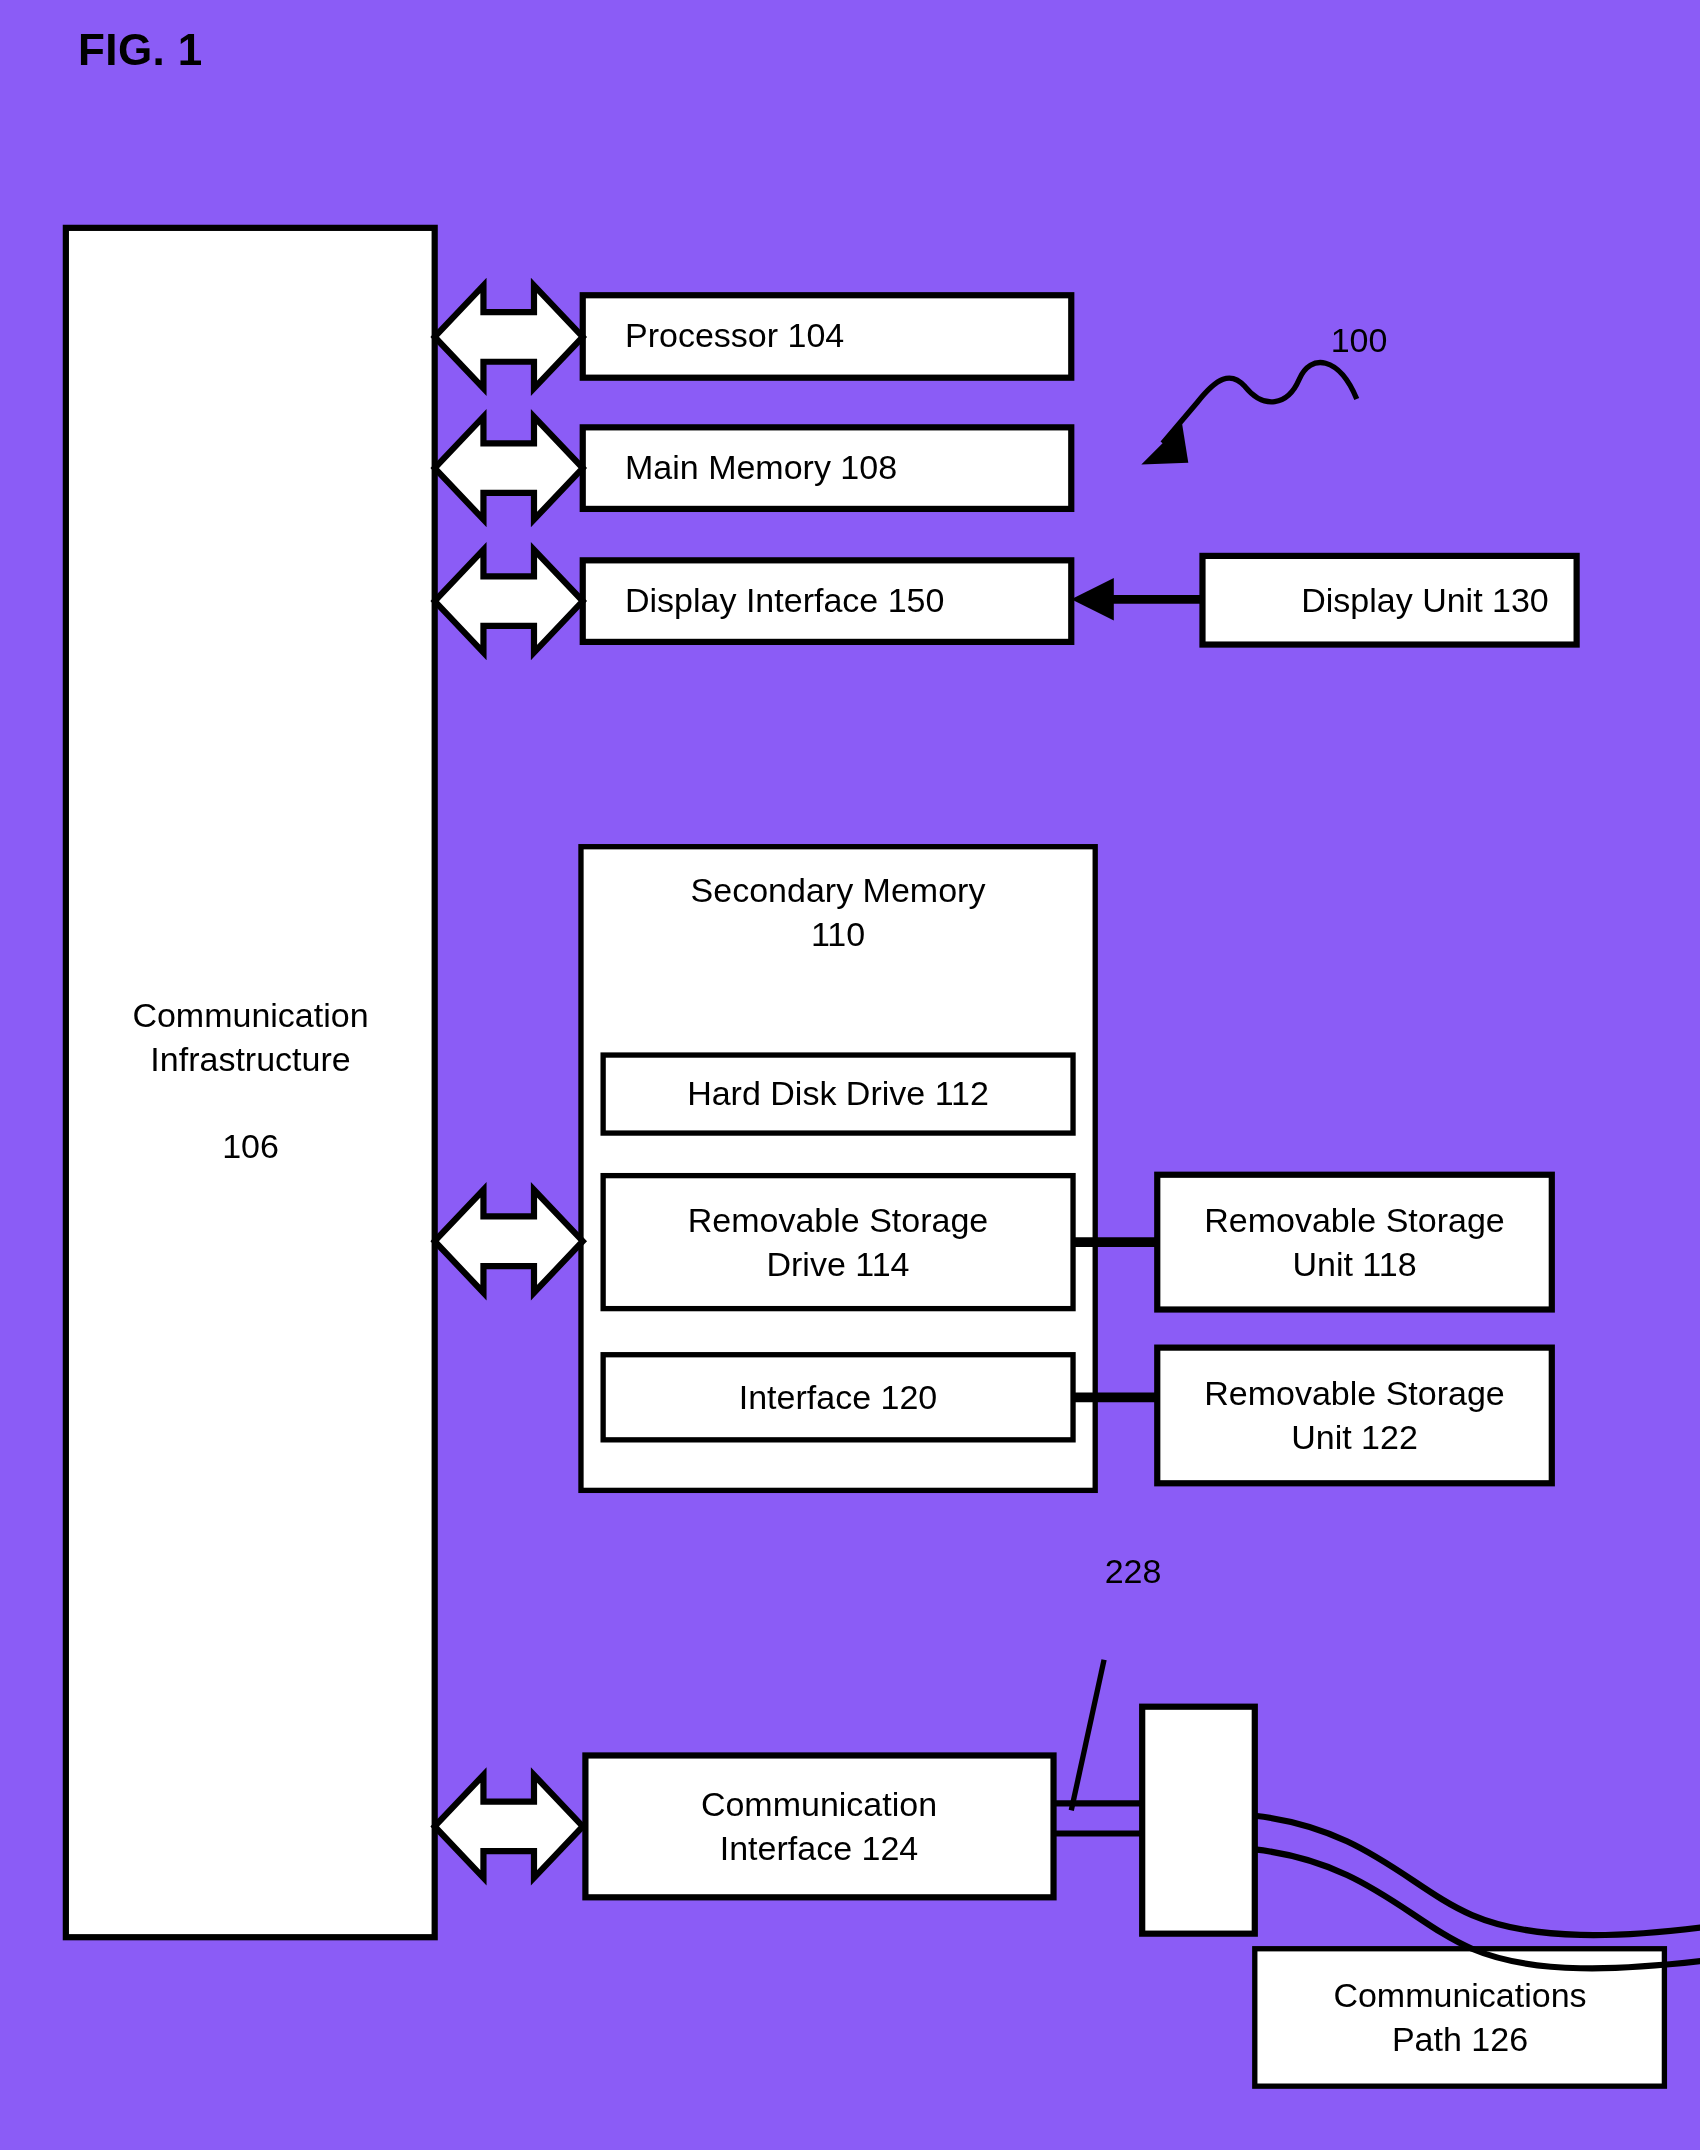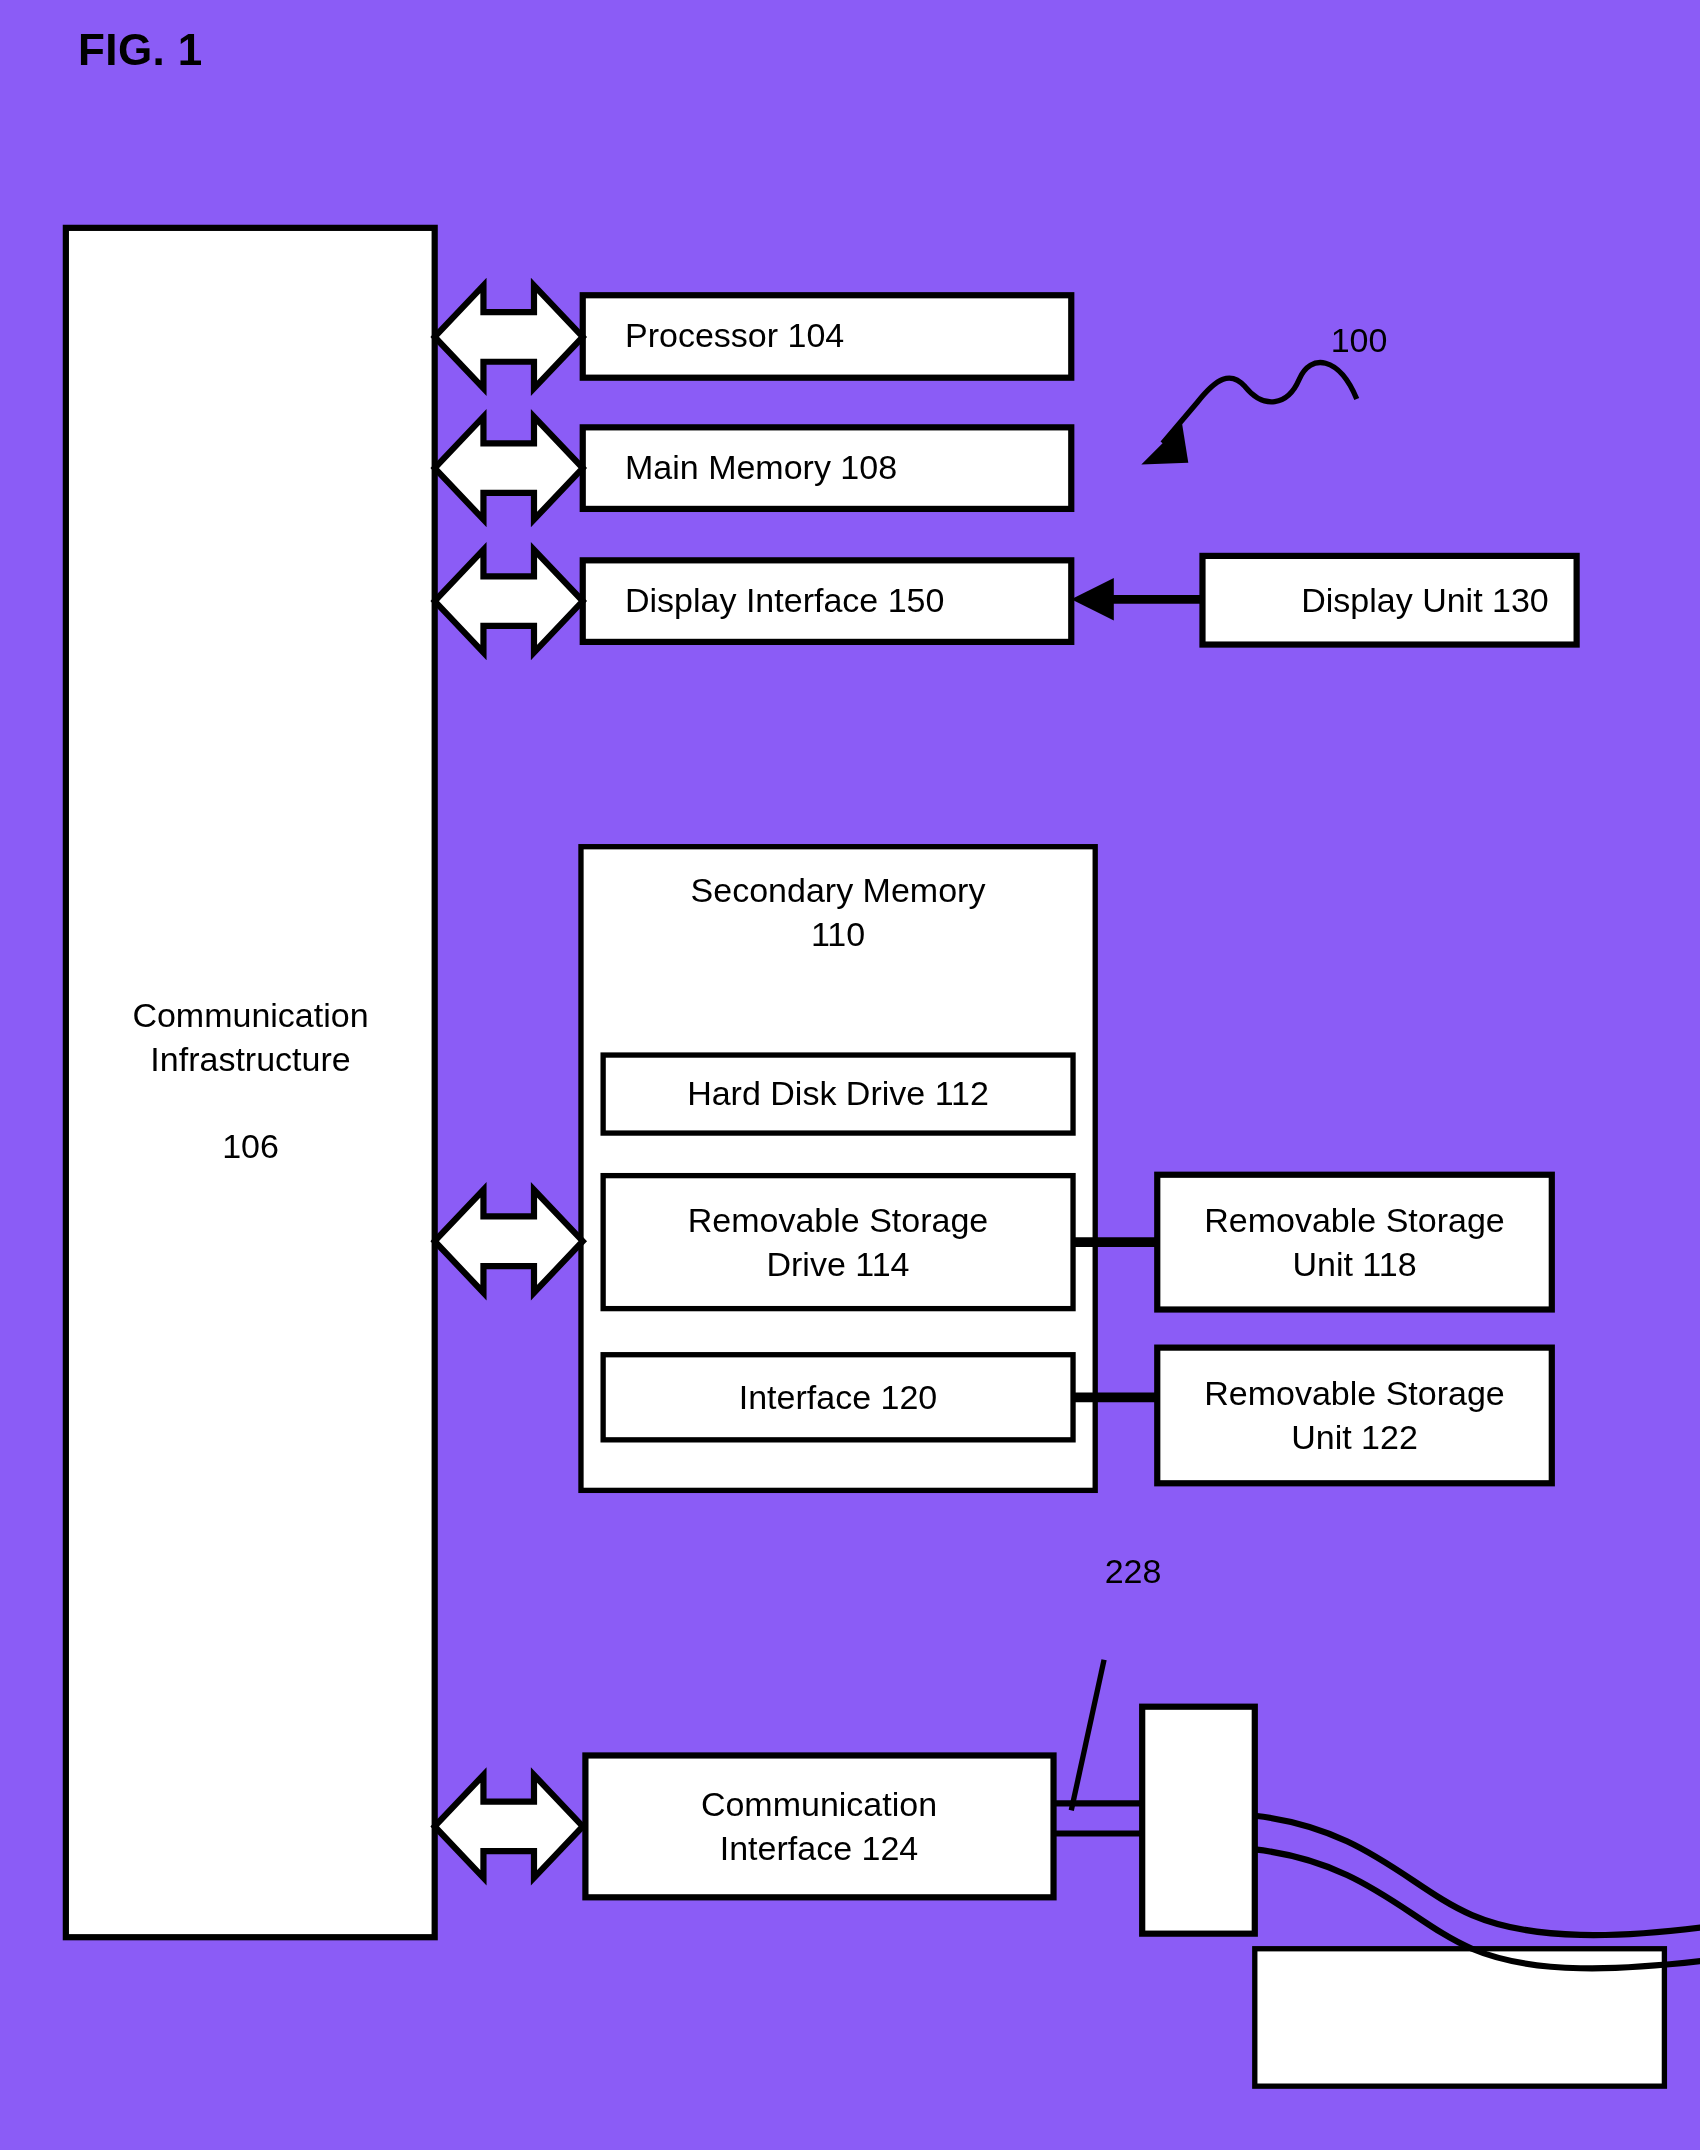--- a/index.html
+++ b/index.html
@@ -144,20 +144,22 @@
 Unit 118</div>
 
   <div class="box-label" style="left:603px; top:1355px; width:470px; height:85px;">Interface 120</div>
 
   <div class="box-label" style="left:1157px; top:1348px; width:395px; height:136px;">Removable Storage
 Unit 122</div>
 
   <div class="box-label" style="left:585px; top:1756px; width:468px; height:142px;">Communication
 Interface 124</div>
 
+  <div class="box-label" style="left:1255px; top:1949px; width:410px; height:137px;">Communications
+Path 126</div>
 
 
   <div class="free-label" style="left:1279px; top:319px; width:160px;">100</div>
 
   <div class="free-label" style="left:1071px; top:1508px; width:124px;margin-top:42px;">228</div>
 
 </div>
 
 
 </body></html>

